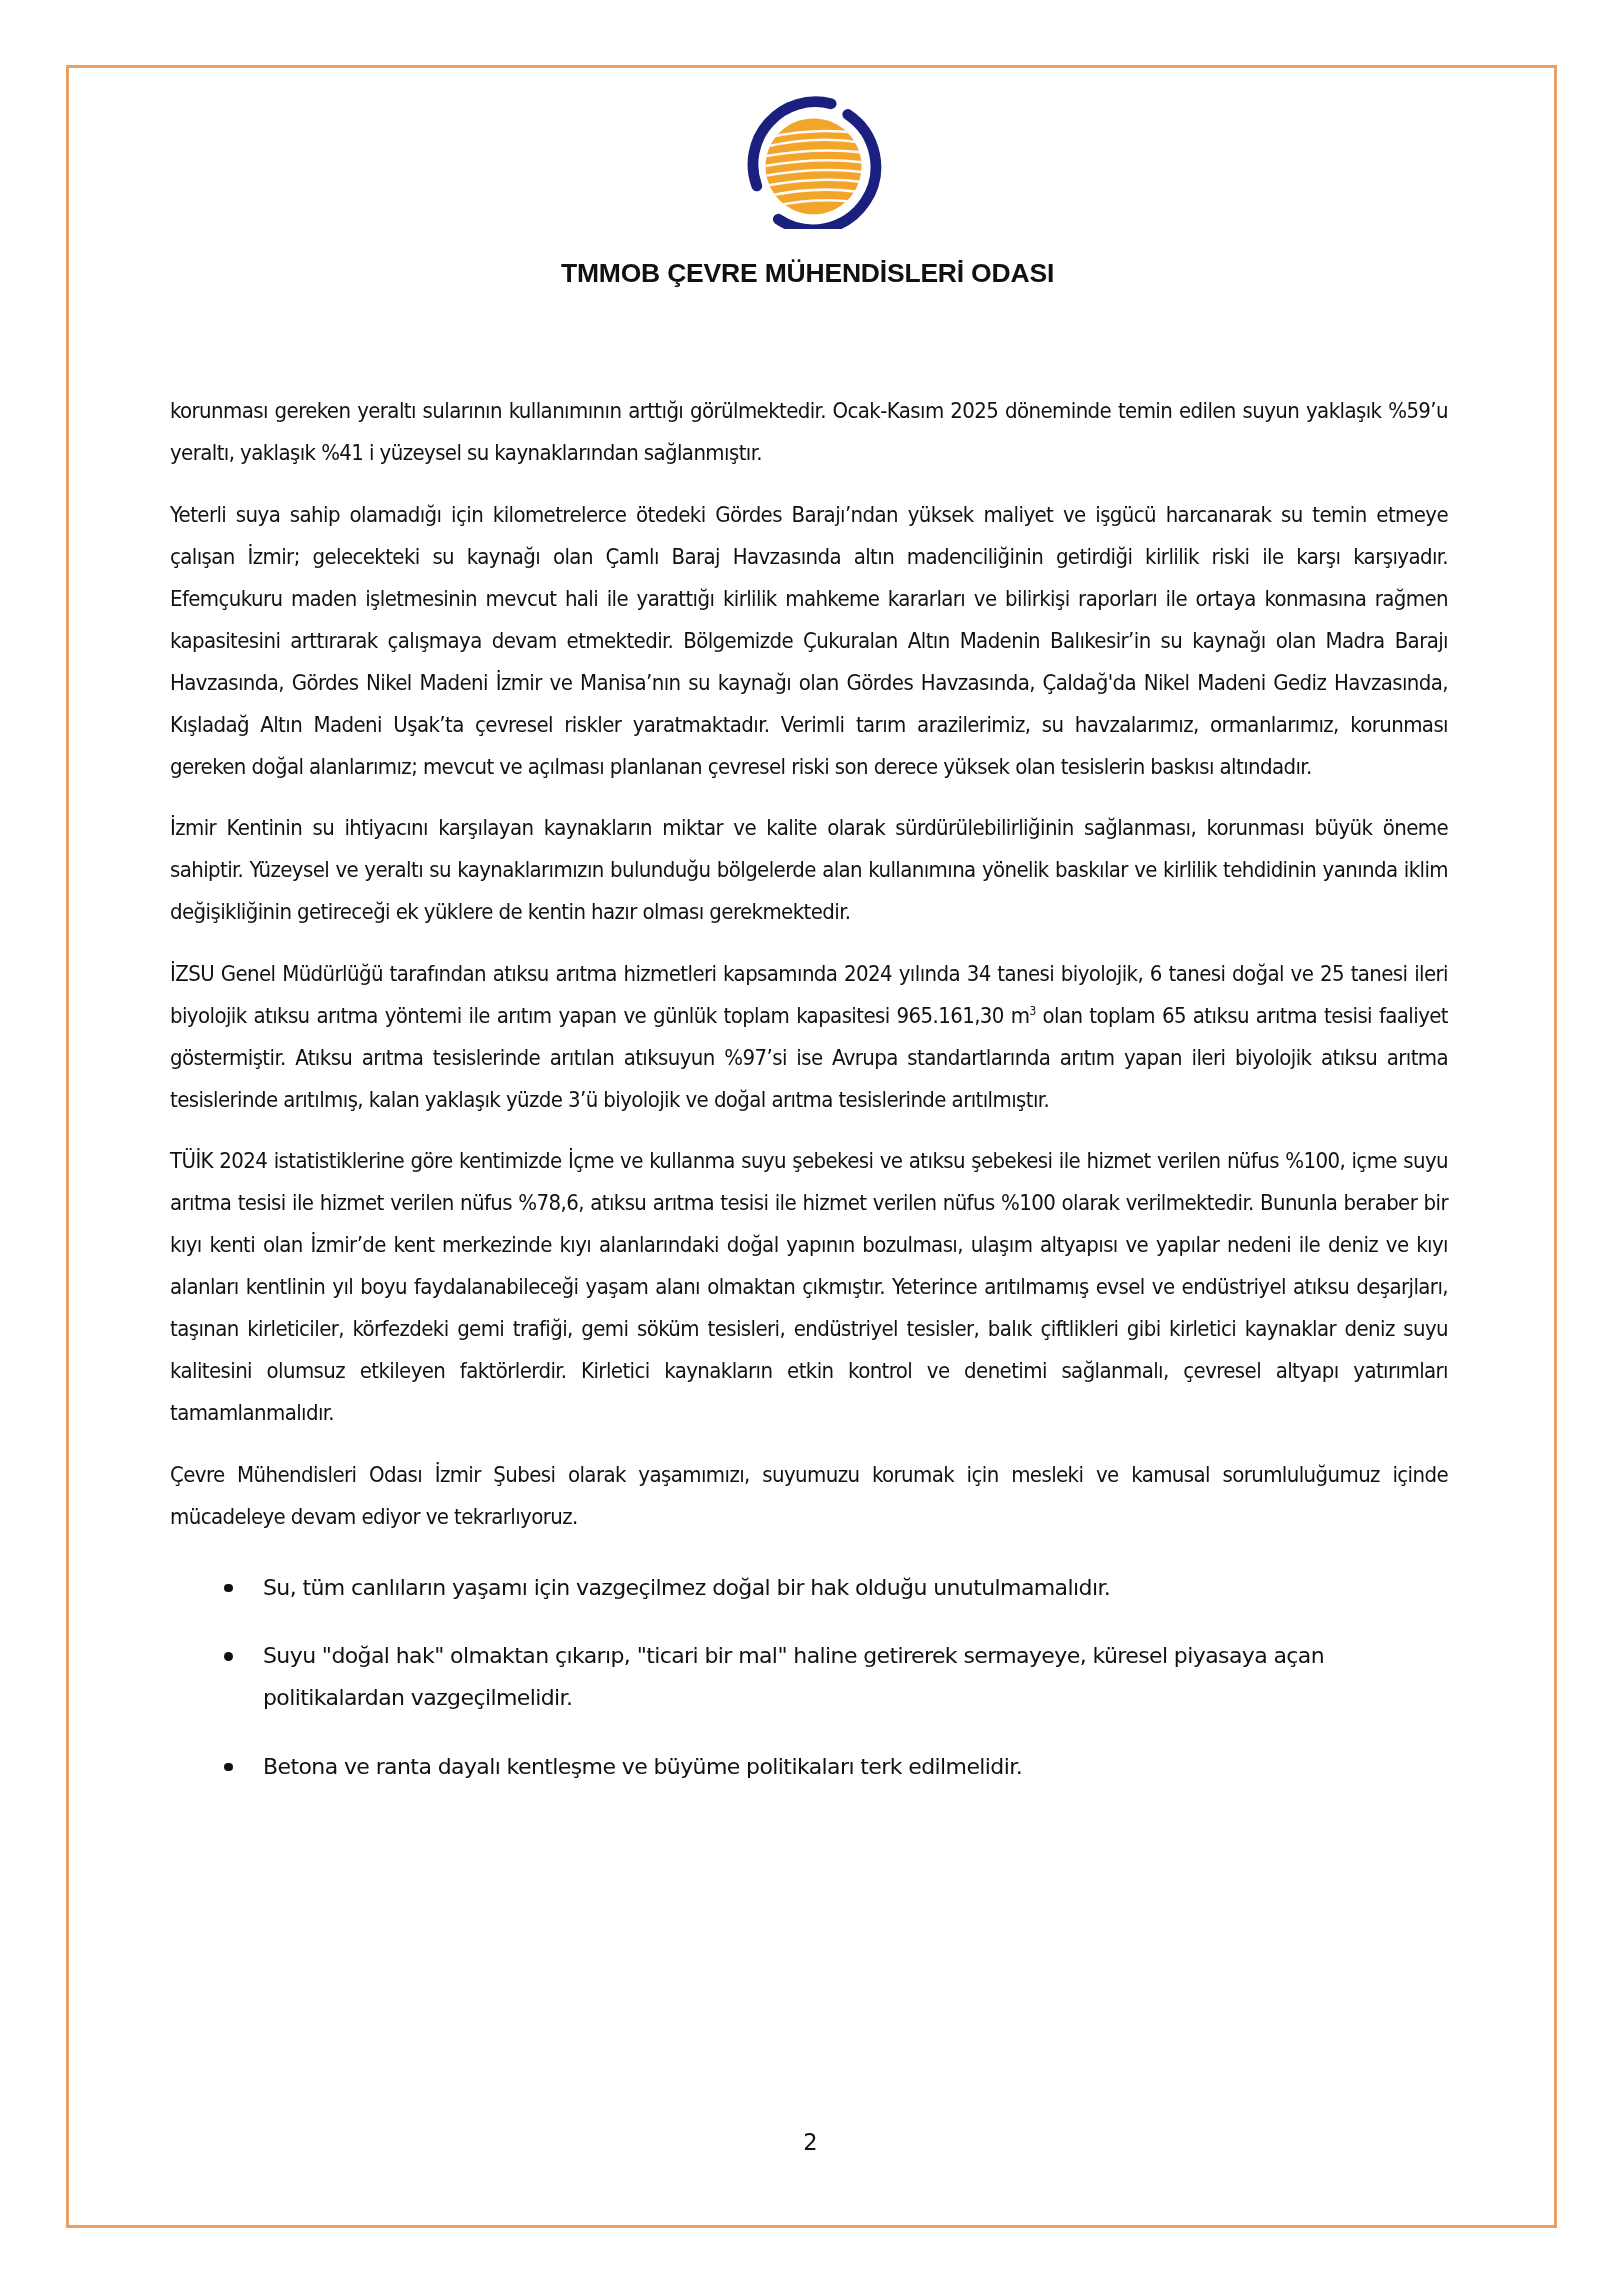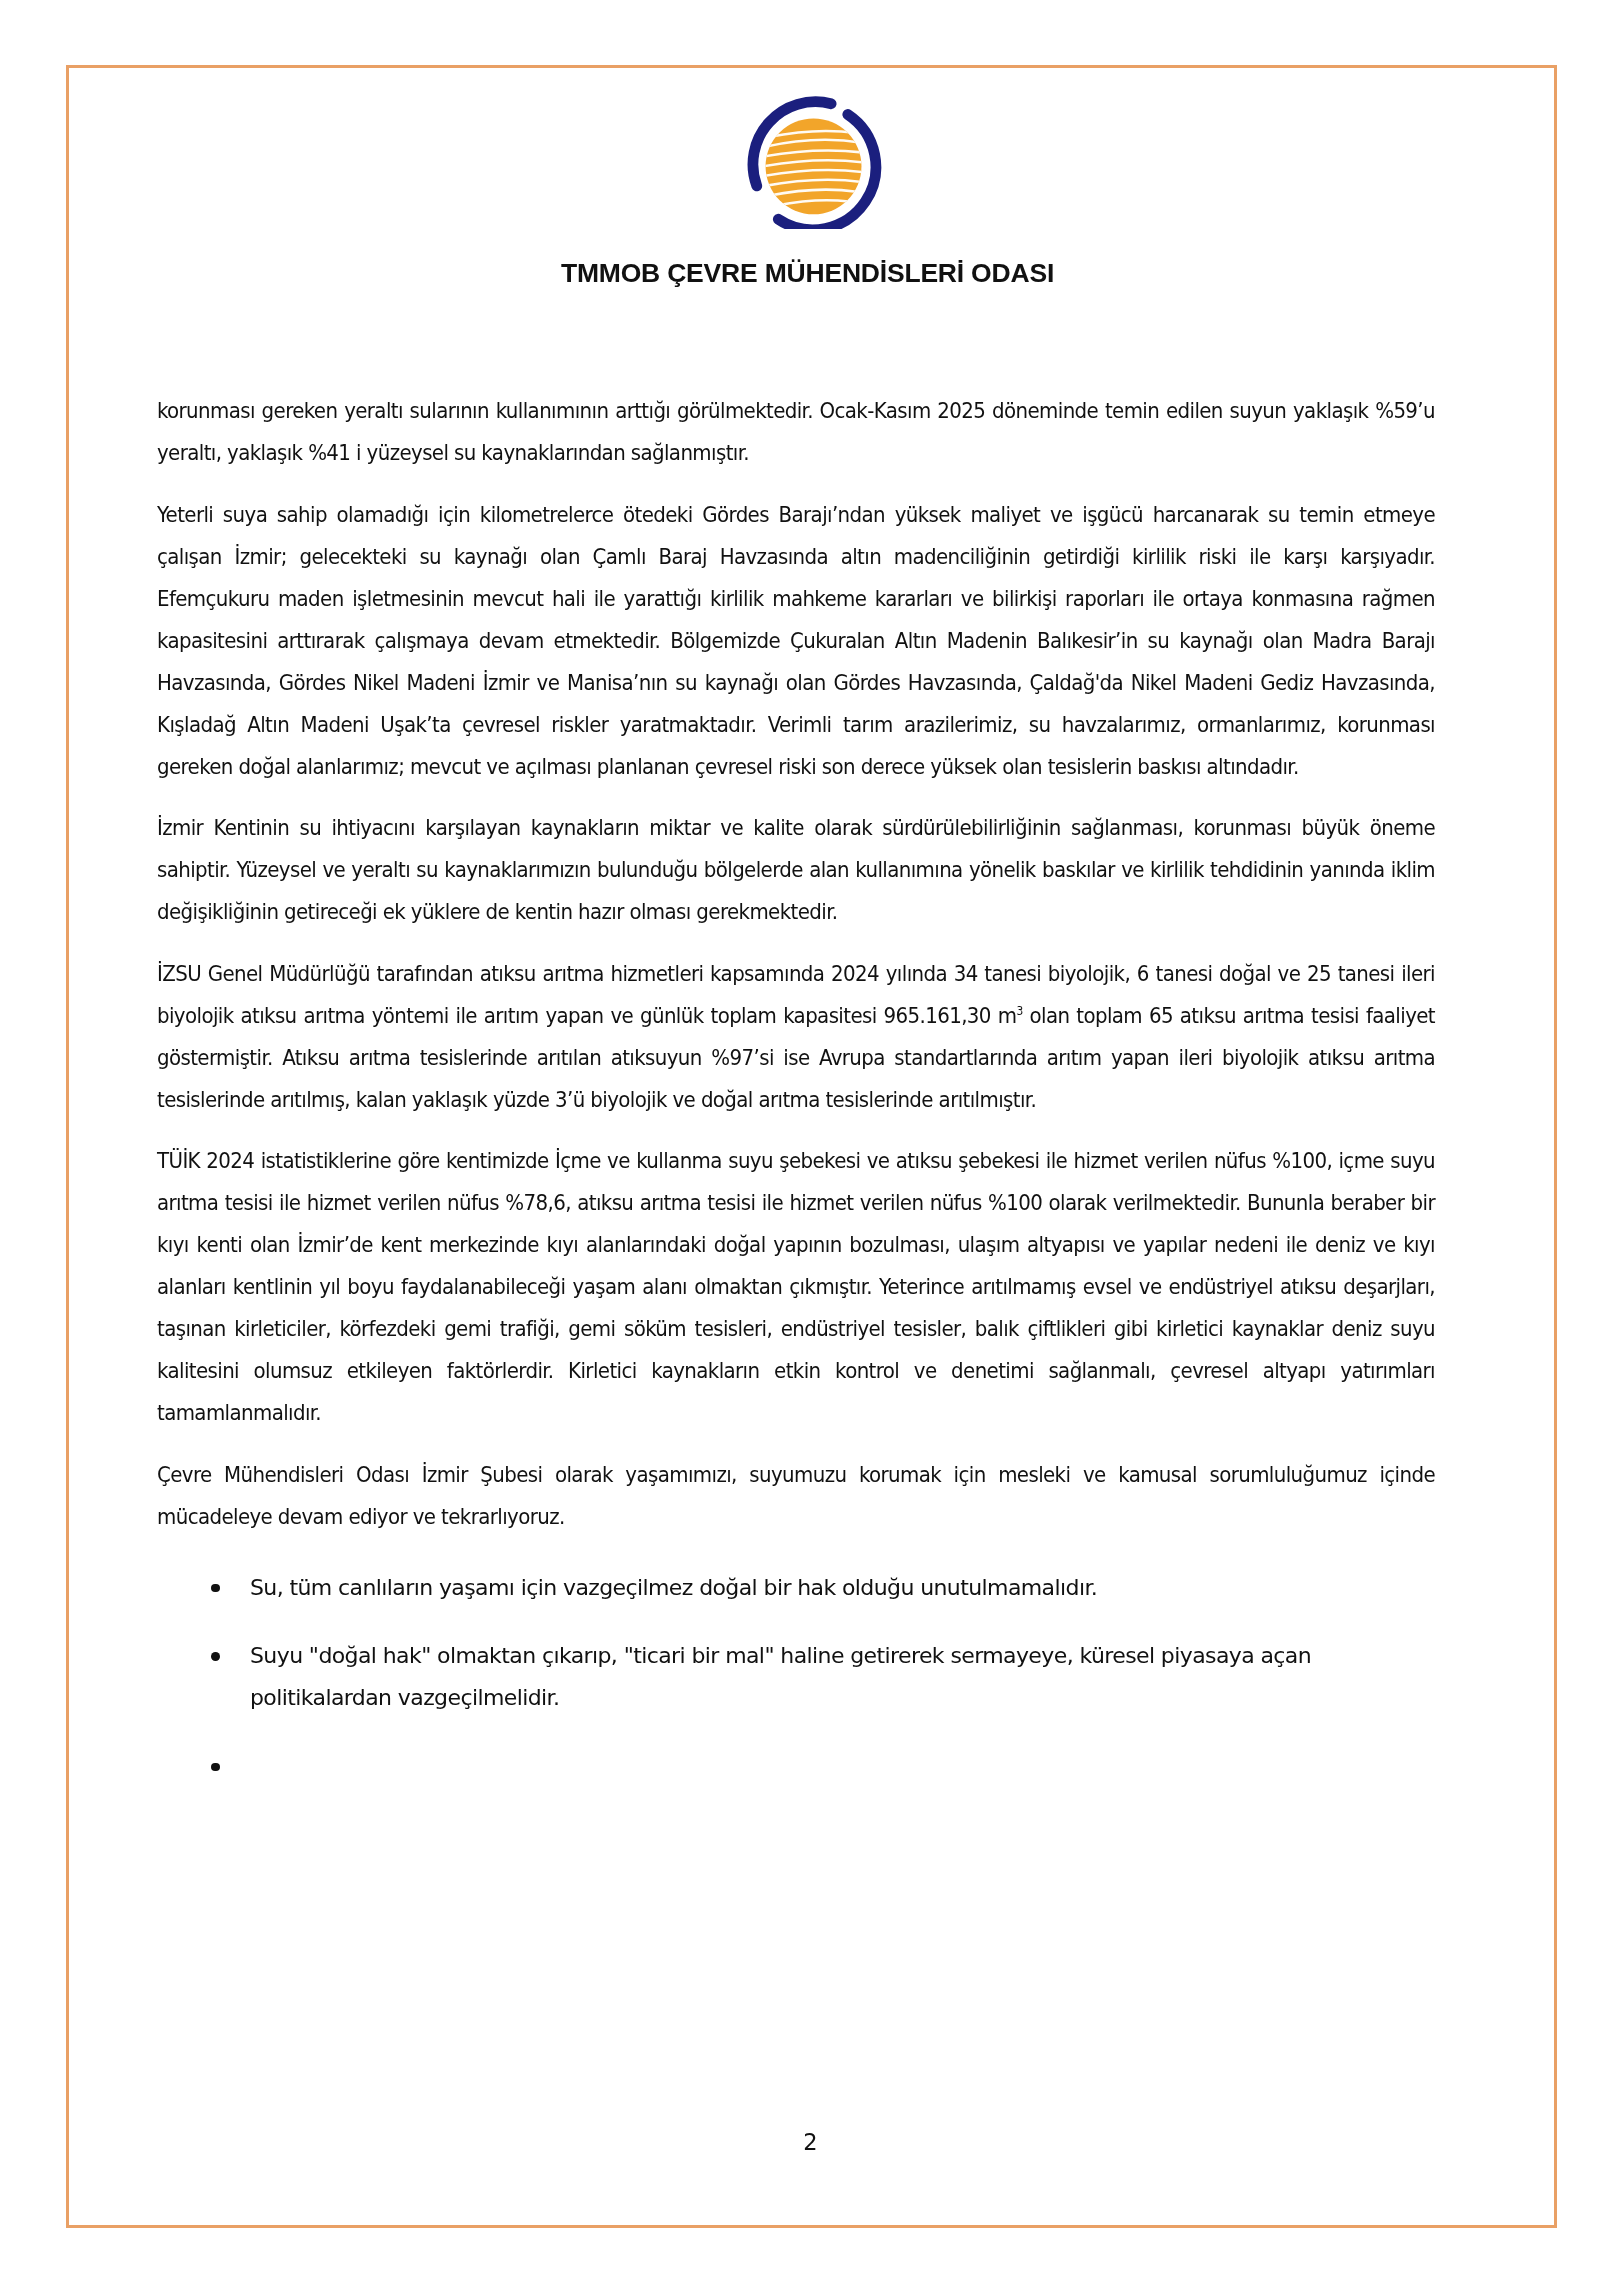--- a/index.html
+++ b/index.html
@@ -4,21 +4,21 @@
 <style>
   html, body { margin: 0; padding: 0; background: #ffffff; }
   body { width: 1621px; height: 2293px; position: relative; overflow: hidden;
          font-family: "DejaVu Sans", "Liberation Sans", sans-serif; color: #111; }
   .page-border { position: absolute; left: 66px; top: 65px; width: 1485px; height: 2157px;
                  border: 3.9px solid #E9A065; box-sizing: content-box; }
   .logo { position: absolute; left: 739px; top: 92px; width: 151px; height: 137px; }
   .org-title { position: absolute; left: 0; width: 1615px; top: 257px; text-align: center;
                font-family: "Liberation Sans", sans-serif; font-weight: bold; font-size: 26.5px;
                line-height: 33px; color: #111; letter-spacing: -0.2px; }
-  .body-text { position: absolute; left: 157px; width: 1278px; top: 390px; }
+  .body-text { position: absolute; left: 170px; width: 1278px; top: 390px; }
   .para { font-family: "DejaVu Sans", sans-serif; font-size: 22px; line-height: 42px;
           text-align: justify; margin: 0 0 19.6px 0; letter-spacing: -0.6px; word-spacing: 0px;
           font-stretch: condensed; }
   .para sup { font-size: 11.8px; line-height: 0; }
   .bullets { list-style: none; margin: 16px; padding: 0; }
   .bullet { position: relative; padding-left: 77px; font-family: "DejaVu Sans", sans-serif;
             font-size: 22px; line-height: 42px; margin-bottom: 26.5px; letter-spacing: -0.6px;
             text-align: left; }
   .bullet-dot { position: absolute; left: 38px; top: 16.7px; width: 8.8px; height: 8.8px;
                 border-radius: 50%; background: #111; }
@@ -71,18 +71,19 @@
     <li class="bullet">
       <span class="bullet-dot"></span>
       <span>Su, tüm canlıların yaşamı için vazgeçilmez doğal bir hak olduğu unutulmamalıdır.</span>
     </li>
     <li class="bullet">
       <span class="bullet-dot"></span>
       <span>Suyu "doğal hak" olmaktan çıkarıp, "ticari bir mal" haline getirerek sermayeye, küresel piyasaya açan politikalardan vazgeçilmelidir.</span>
     </li>
     <li class="bullet">
       <span class="bullet-dot"></span>
+      <span>Betona ve ranta dayalı kentleşme ve büyüme politikaları terk edilmelidir.</span>
     </li>
   </ul>
 </div>
 
 <div class="page-number">2</div>
 
 
 </body></html>

